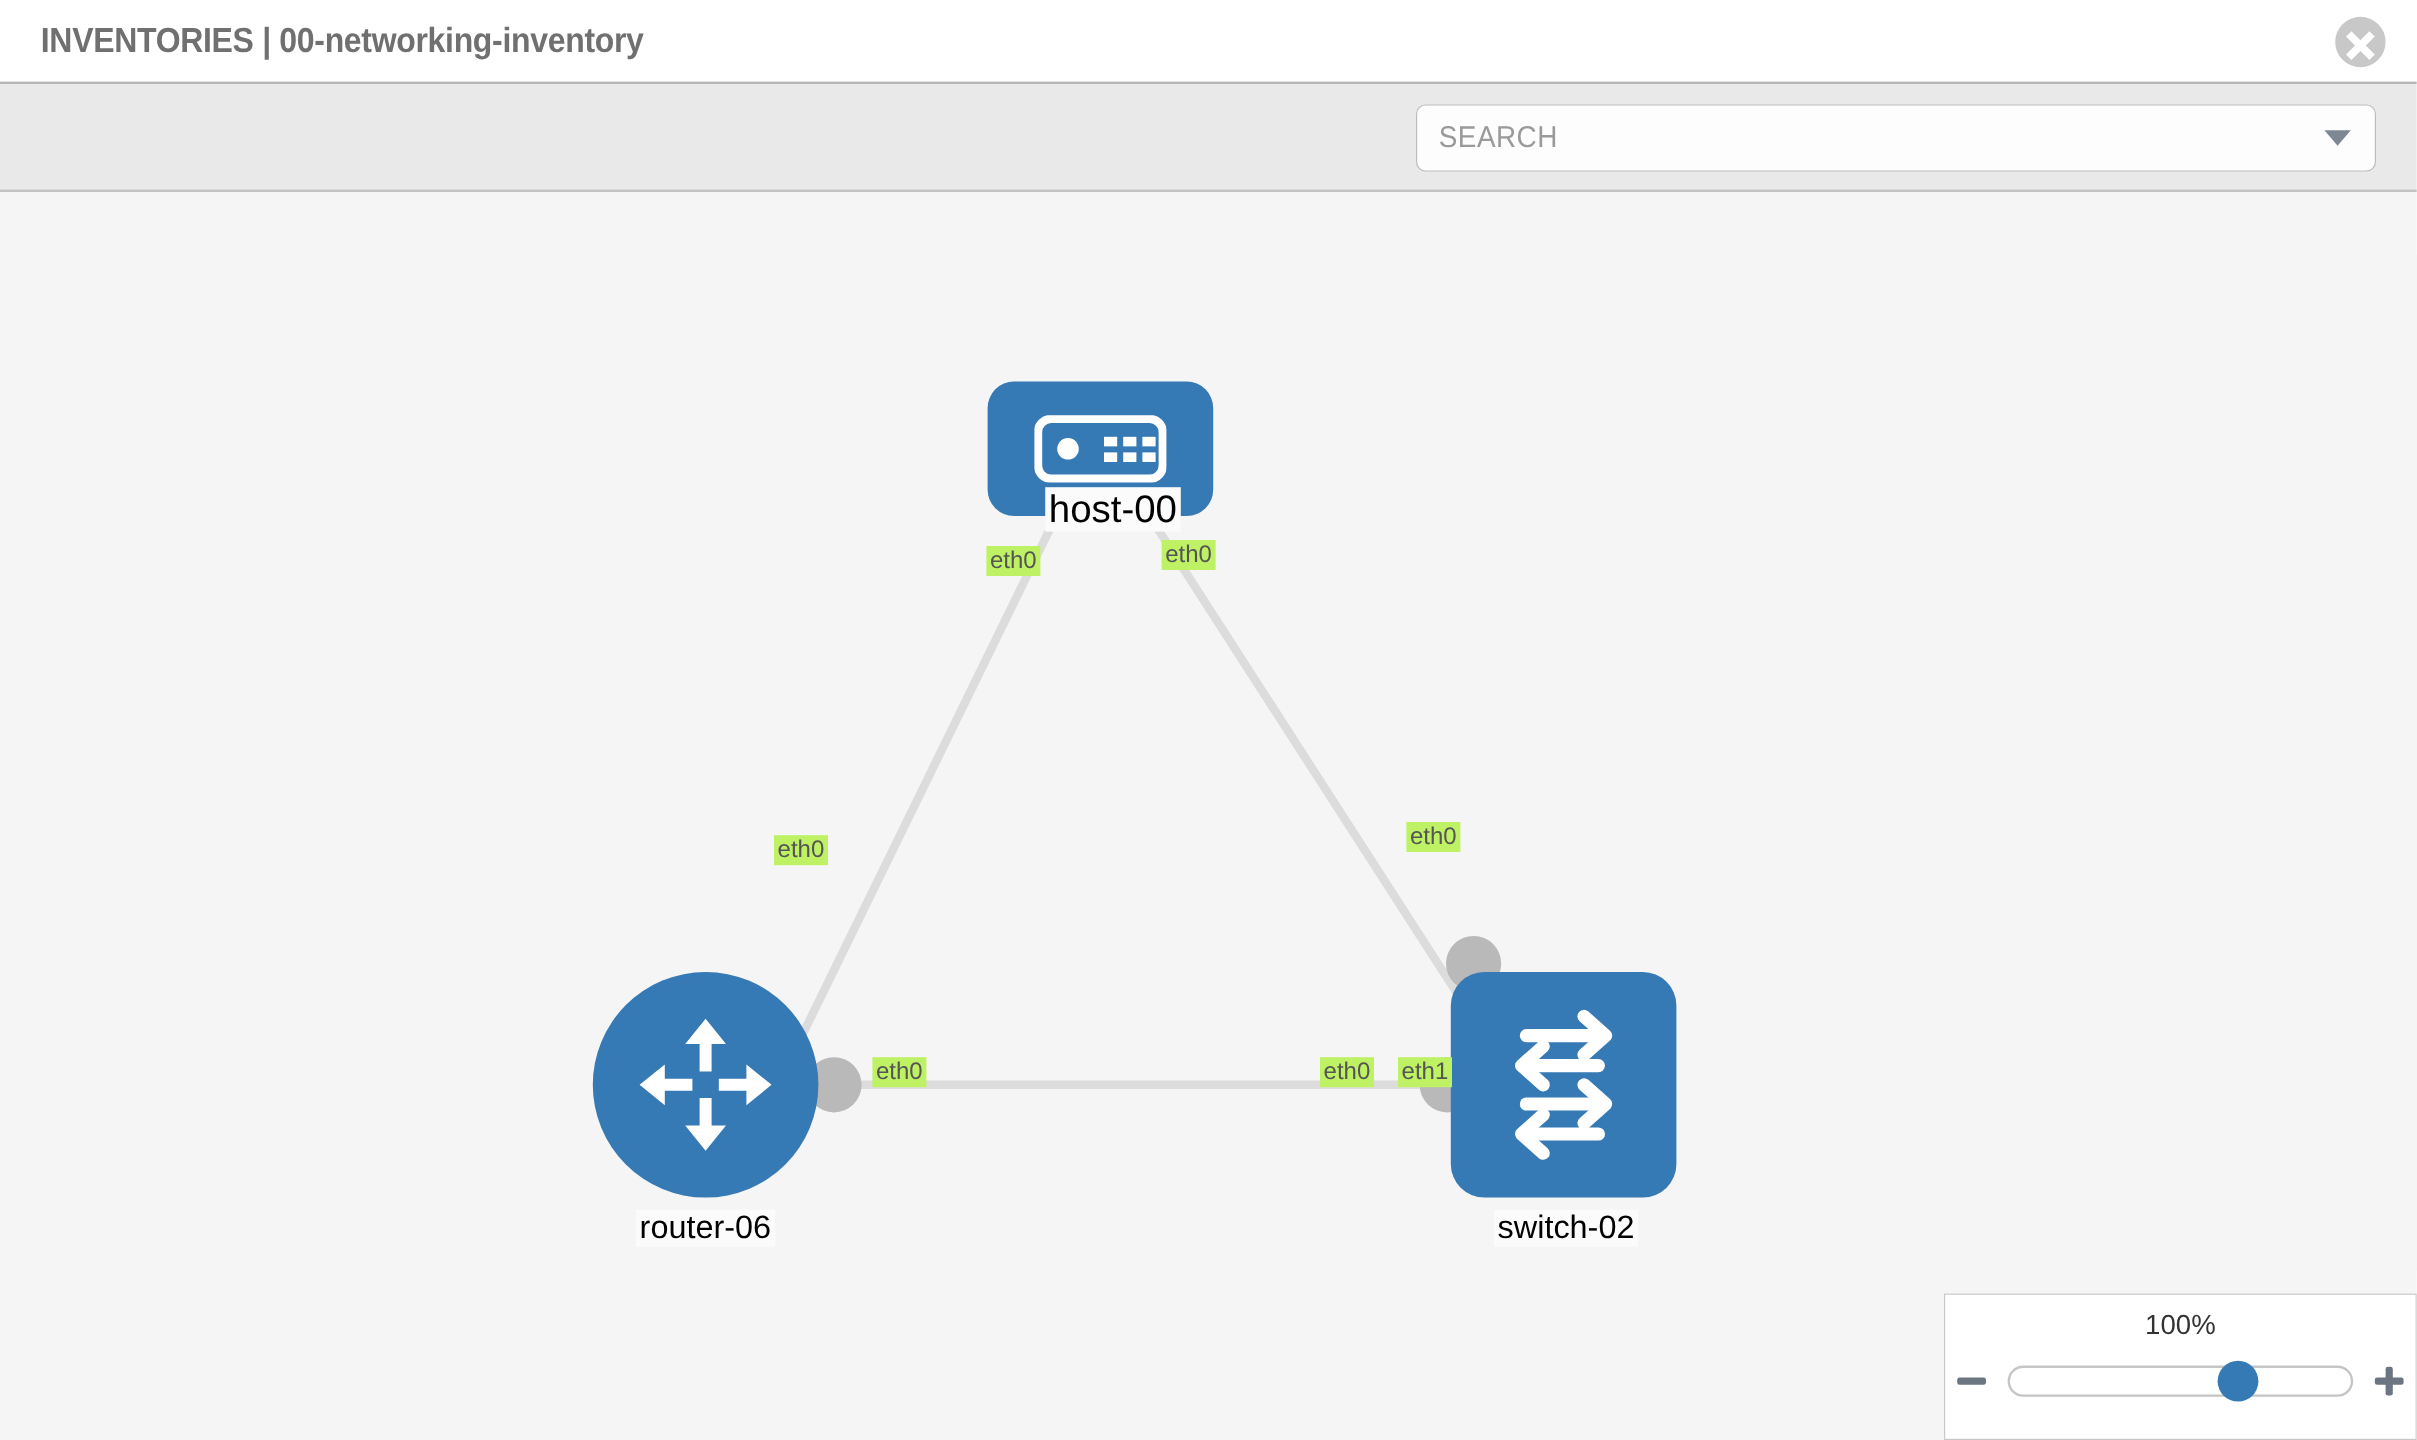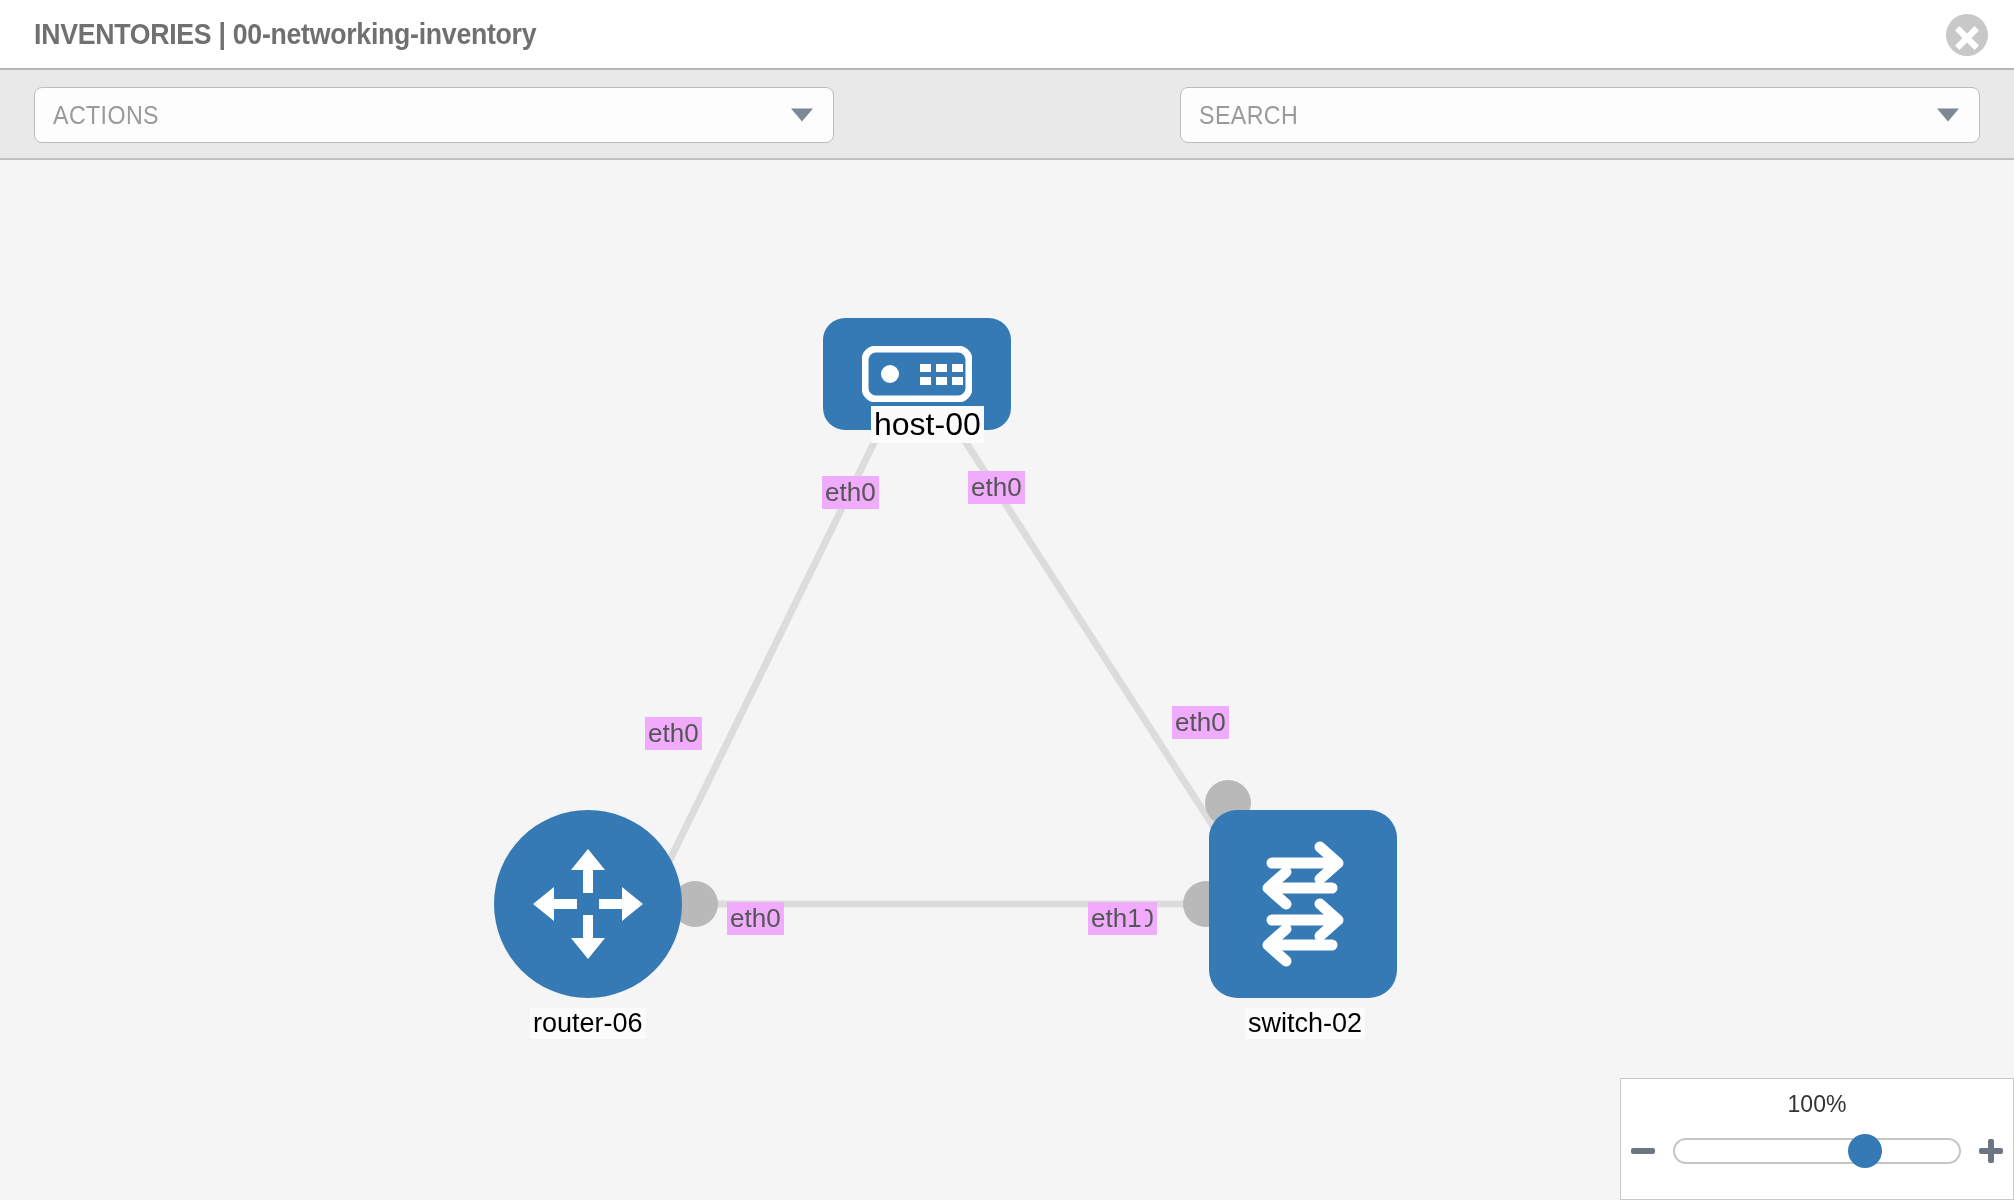--- a/index.html
+++ b/index.html
@@ -112,26 +112,25 @@
 
   
   .port {
     position: absolute; width: 46px; height: 46px; border-radius: 50%;
     background: #b9b9b9;
   }
 
   
   .if-label {
     position: absolute;
-    font-size: 26px; color: #555555;
-    background: #f0abfc;
+    font-size: 20px; color: #555555;
+    background: #bef264;
     padding: 1px 3px;
     white-space: nowrap;
     font-family: "Liberation Sans", sans-serif;
-    margin-top: 21px;
   }
 
   
   .zoom-panel {
     position: absolute; left: 1620px; top: 1078px;
     width: 394px; height: 122px;
     background: #ffffff;
     border: 1px solid #c9c9c9;
   }
   .zoom-value {
@@ -169,24 +168,20 @@
 
     <div class="close-btn">
       <svg viewBox="0 0 42 42" aria-hidden="true">
         <path d="M13.5 12 L21 19.5 L28.5 12 L33 16.5 L25.5 24 L33 31.5 L28.5 36 L21 28.5 L13.5 36 L9 31.5 L16.5 24 L9 16.5 Z" fill="#ffffff"></path>
       </svg>
     </div>
   </div>
 
   <div class="toolbar">
 
-    <div class="select-box" id="actions-select">
-      <span class="sel-label">ACTIONS</span>
-      <span class="caret"></span>
-    </div>
 
     <div class="tool-icon" id="wrench-btn">
       <svg viewBox="0 0 46 46" aria-hidden="true">
         <path d="M34.6 6.2 C30.2 4.4 25.1 5.4 21.7 8.8 C18.4 12.1 17.3 16.9 18.8 21.2 L8.4 31.6 C6.8 33.2 6.8 35.8 8.4 37.4 C10 39 12.6 39 14.2 37.4 L24.6 27 C28.9 28.5 33.7 27.4 37 24.1 C40.4 20.7 41.4 15.6 39.6 11.2 L33.4 17.4 L28.4 16.1 L27.1 11.1 Z" fill="#7b8996"></path>
       </svg>
     </div>
 
     <div class="tool-icon" id="key-btn">
       <svg viewBox="0 0 46 46" aria-hidden="true">
         <path d="M16 9 C10.5 9 6 13.5 6 19 C6 24.5 10.5 29 16 29 C19.3 29 22.2 27.4 24 25 L28.5 29.5 L32 26 L35 29 L38.5 25.5 L35.5 22.5 L40 18 L26 18 C24.5 12.8 20.7 9 16 9 Z M15 14.5 C17.5 14.5 19.5 16.5 19.5 19 C19.5 21.5 17.5 23.5 15 23.5 C12.5 23.5 10.5 21.5 10.5 19 C10.5 16.5 12.5 14.5 15 14.5 Z" fill="#7b8996"></path>
@@ -270,21 +265,21 @@
         </div>
         <span class="node-label">switch-02</span>
       </div>
 
       <span class="if-label" style="left:822px; top:295px;">eth0</span>
       <span class="if-label" style="left:968px; top:290px;">eth0</span>
       <span class="if-label" style="left:645px; top:536px;">eth0</span>
       <span class="if-label" style="left:1172px; top:525px;">eth0</span>
       <span class="if-label" style="left:727px; top:721px;">eth0</span>
       <span class="if-label" style="left:1100px; top:721px;">eth0</span>
-      <span class="if-label" style="left:1088px; top:721px;">eth1</span>
+      <span class="if-label" style="left:1165px; top:721px;">eth1</span>
 
     </div>
   </div>
 
   <div class="zoom-panel">
     <div class="zoom-value">100%</div>
     <div class="zoom-row">
       <div class="zoom-minus">
         <svg width="30" height="30" viewBox="0 0 30 30" aria-hidden="true">
           <rect x="3" y="12" width="24" height="6" rx="2" fill="#6b7682"></rect>

